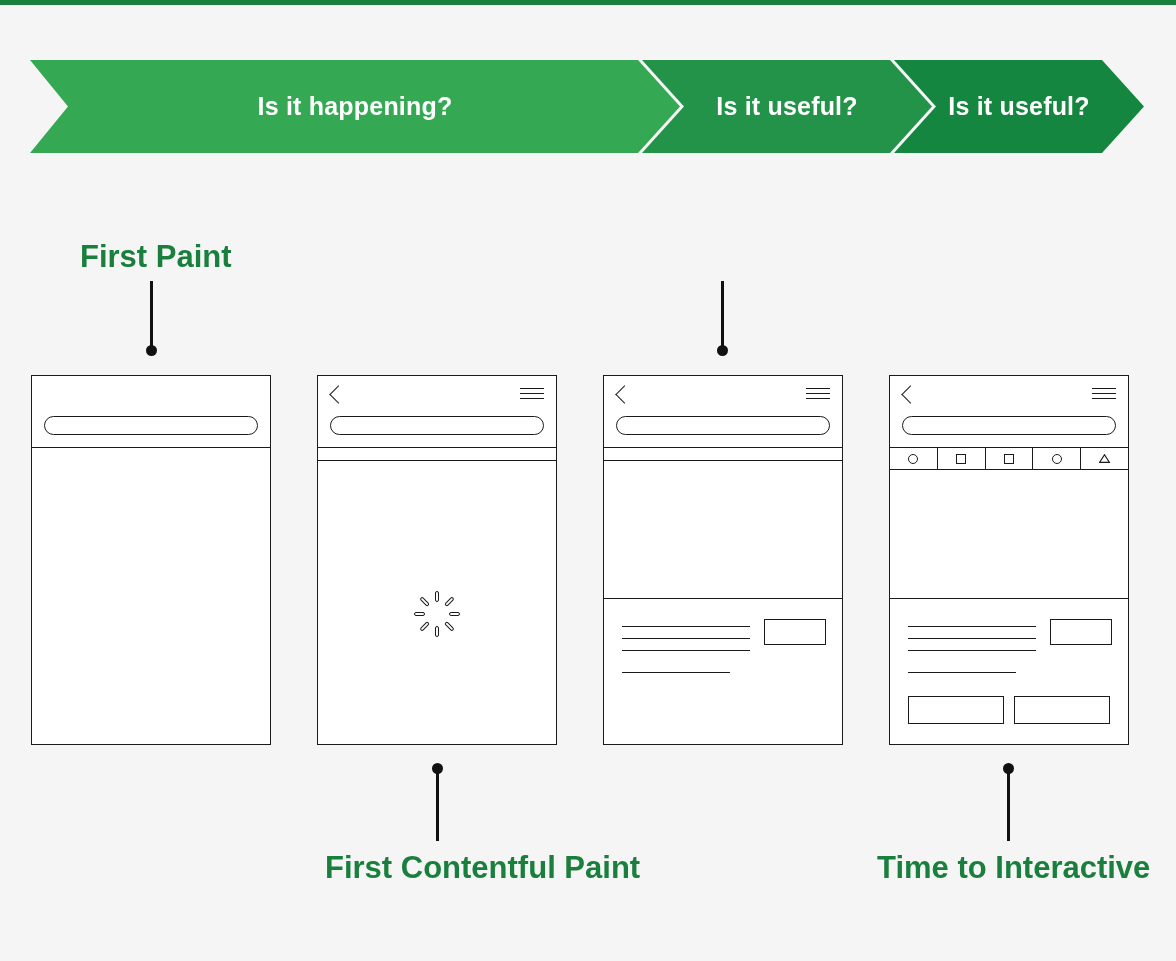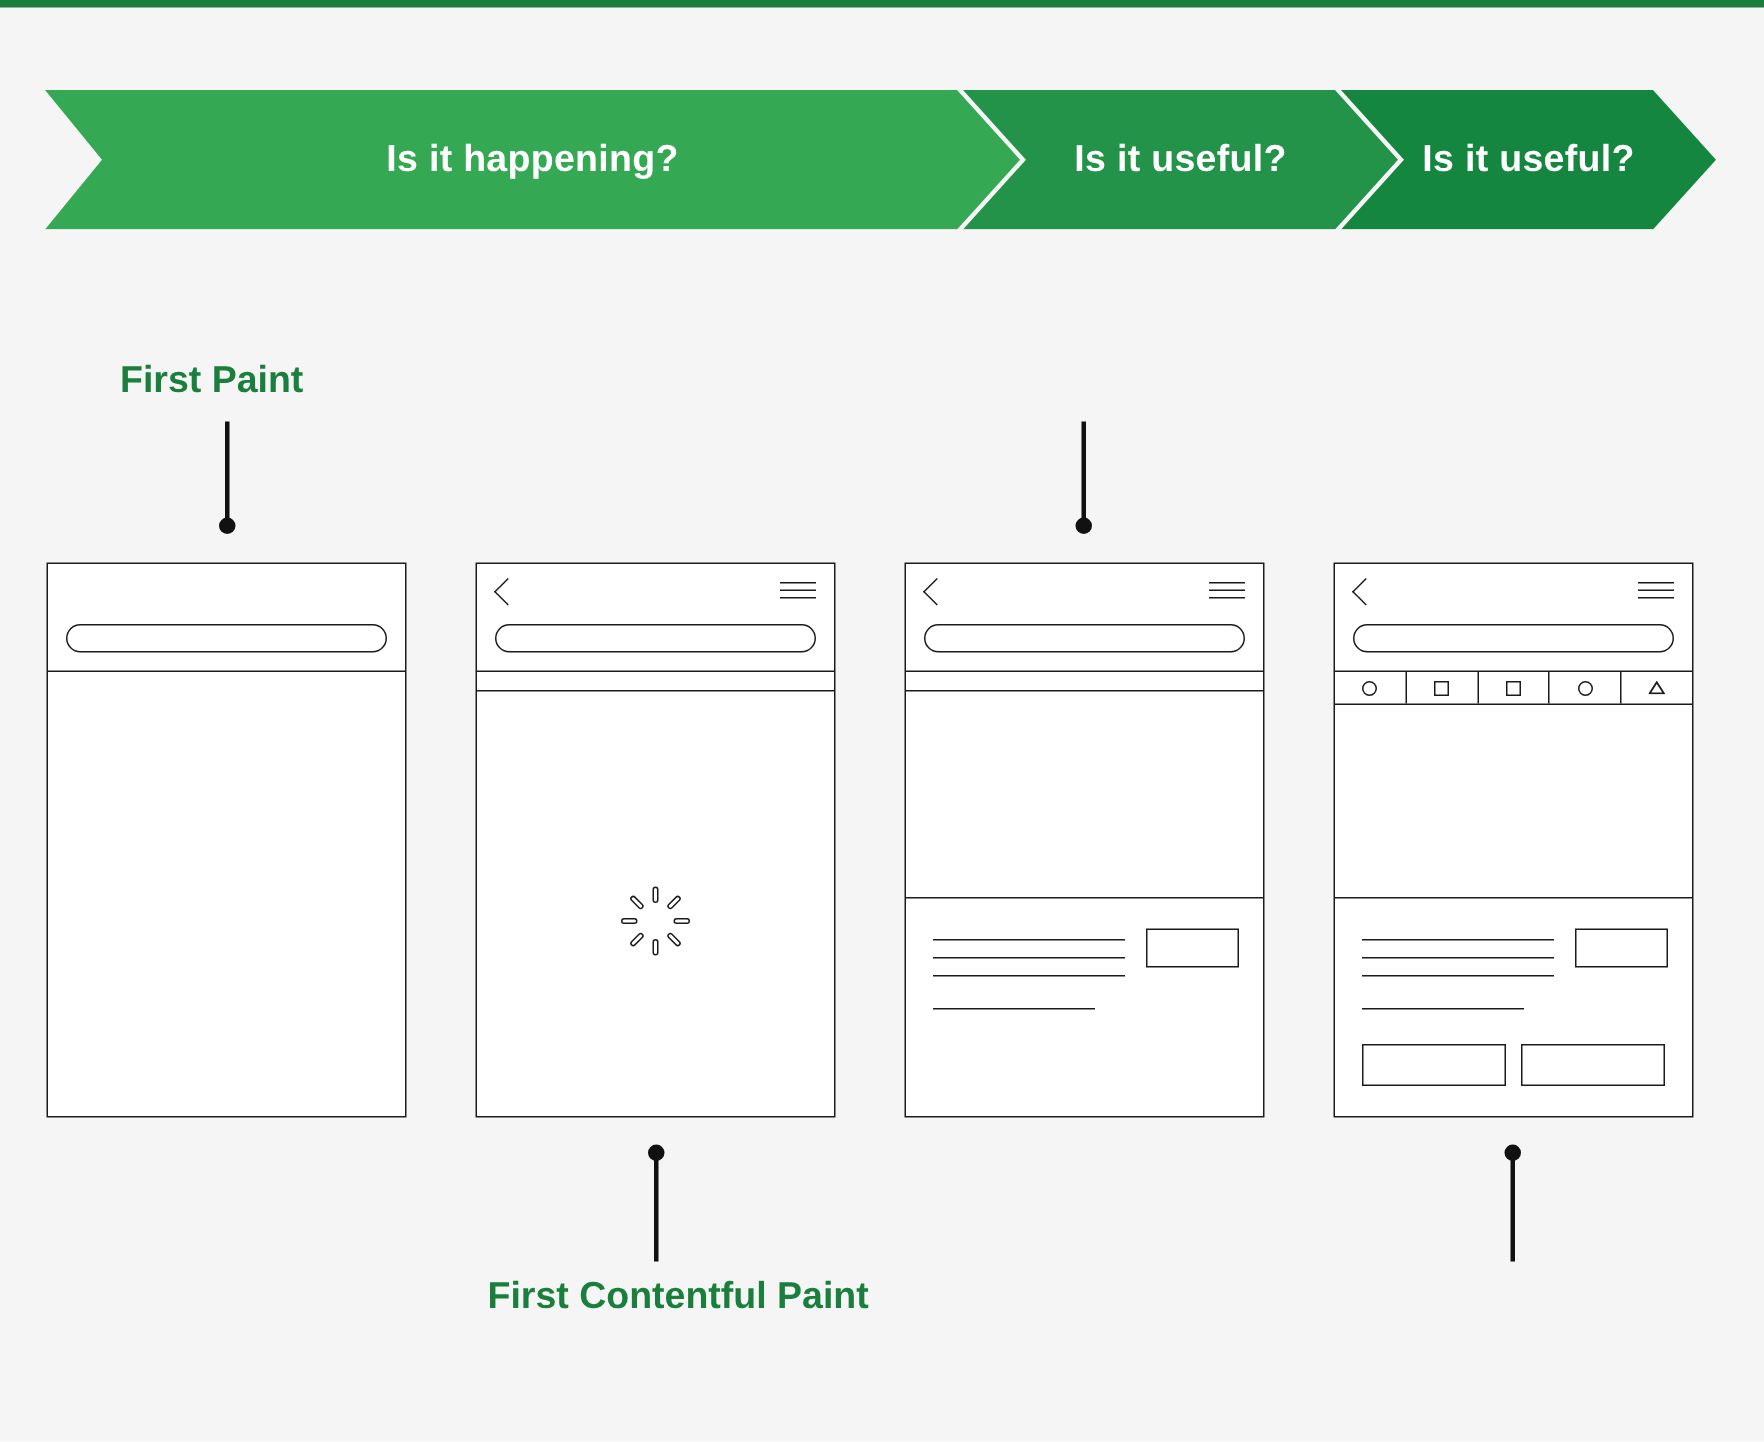--- a/index.html
+++ b/index.html
@@ -58,21 +58,21 @@
     left: 864px;
     width: 250px;
     background: #14863f;
     clip-path: polygon(0 0, 208px 0, 250px 50%, 208px 100%, 0 100%, 42px 50%);
   }
 
   
   .metric-label {
     position: absolute;
     color: #1a7f3c;
-    font-size: 25px;
+    font-size: 31px;
     font-weight: bold;
     white-space: nowrap;
   }
   #label-fp  { left: 80px;  top: 234px; }
   #label-fmp { left: 567px; top: 234px; }
   #label-fcp { left: 288px; top: 845px; margin-left: 37px; }
   #label-tti { left: 877px; top: 845px; }
 
   
   .connector {
@@ -236,20 +236,21 @@
     <div class="chev chev-2">
       <span>Is it useful?</span>
     </div>
     <div class="chev chev-3">
       <span>Is it useful?</span>
     </div>
   </div>
 
   <div class="metric-label" id="label-fp">First Paint</div>
   <div class="metric-label" id="label-fcp">First Contentful Paint</div>
+  <div class="metric-label" id="label-tti">Time to Interactive</div>
 
   <div class="connector" id="conn-fp"></div>
   <div class="dot" id="dot-fp"></div>
   <div class="connector" id="conn-fmp"></div>
   <div class="dot" id="dot-fmp"></div>
   <div class="connector" id="conn-fcp"></div>
   <div class="dot" id="dot-fcp"></div>
   <div class="connector" id="conn-tti"></div>
   <div class="dot" id="dot-tti"></div>
 

